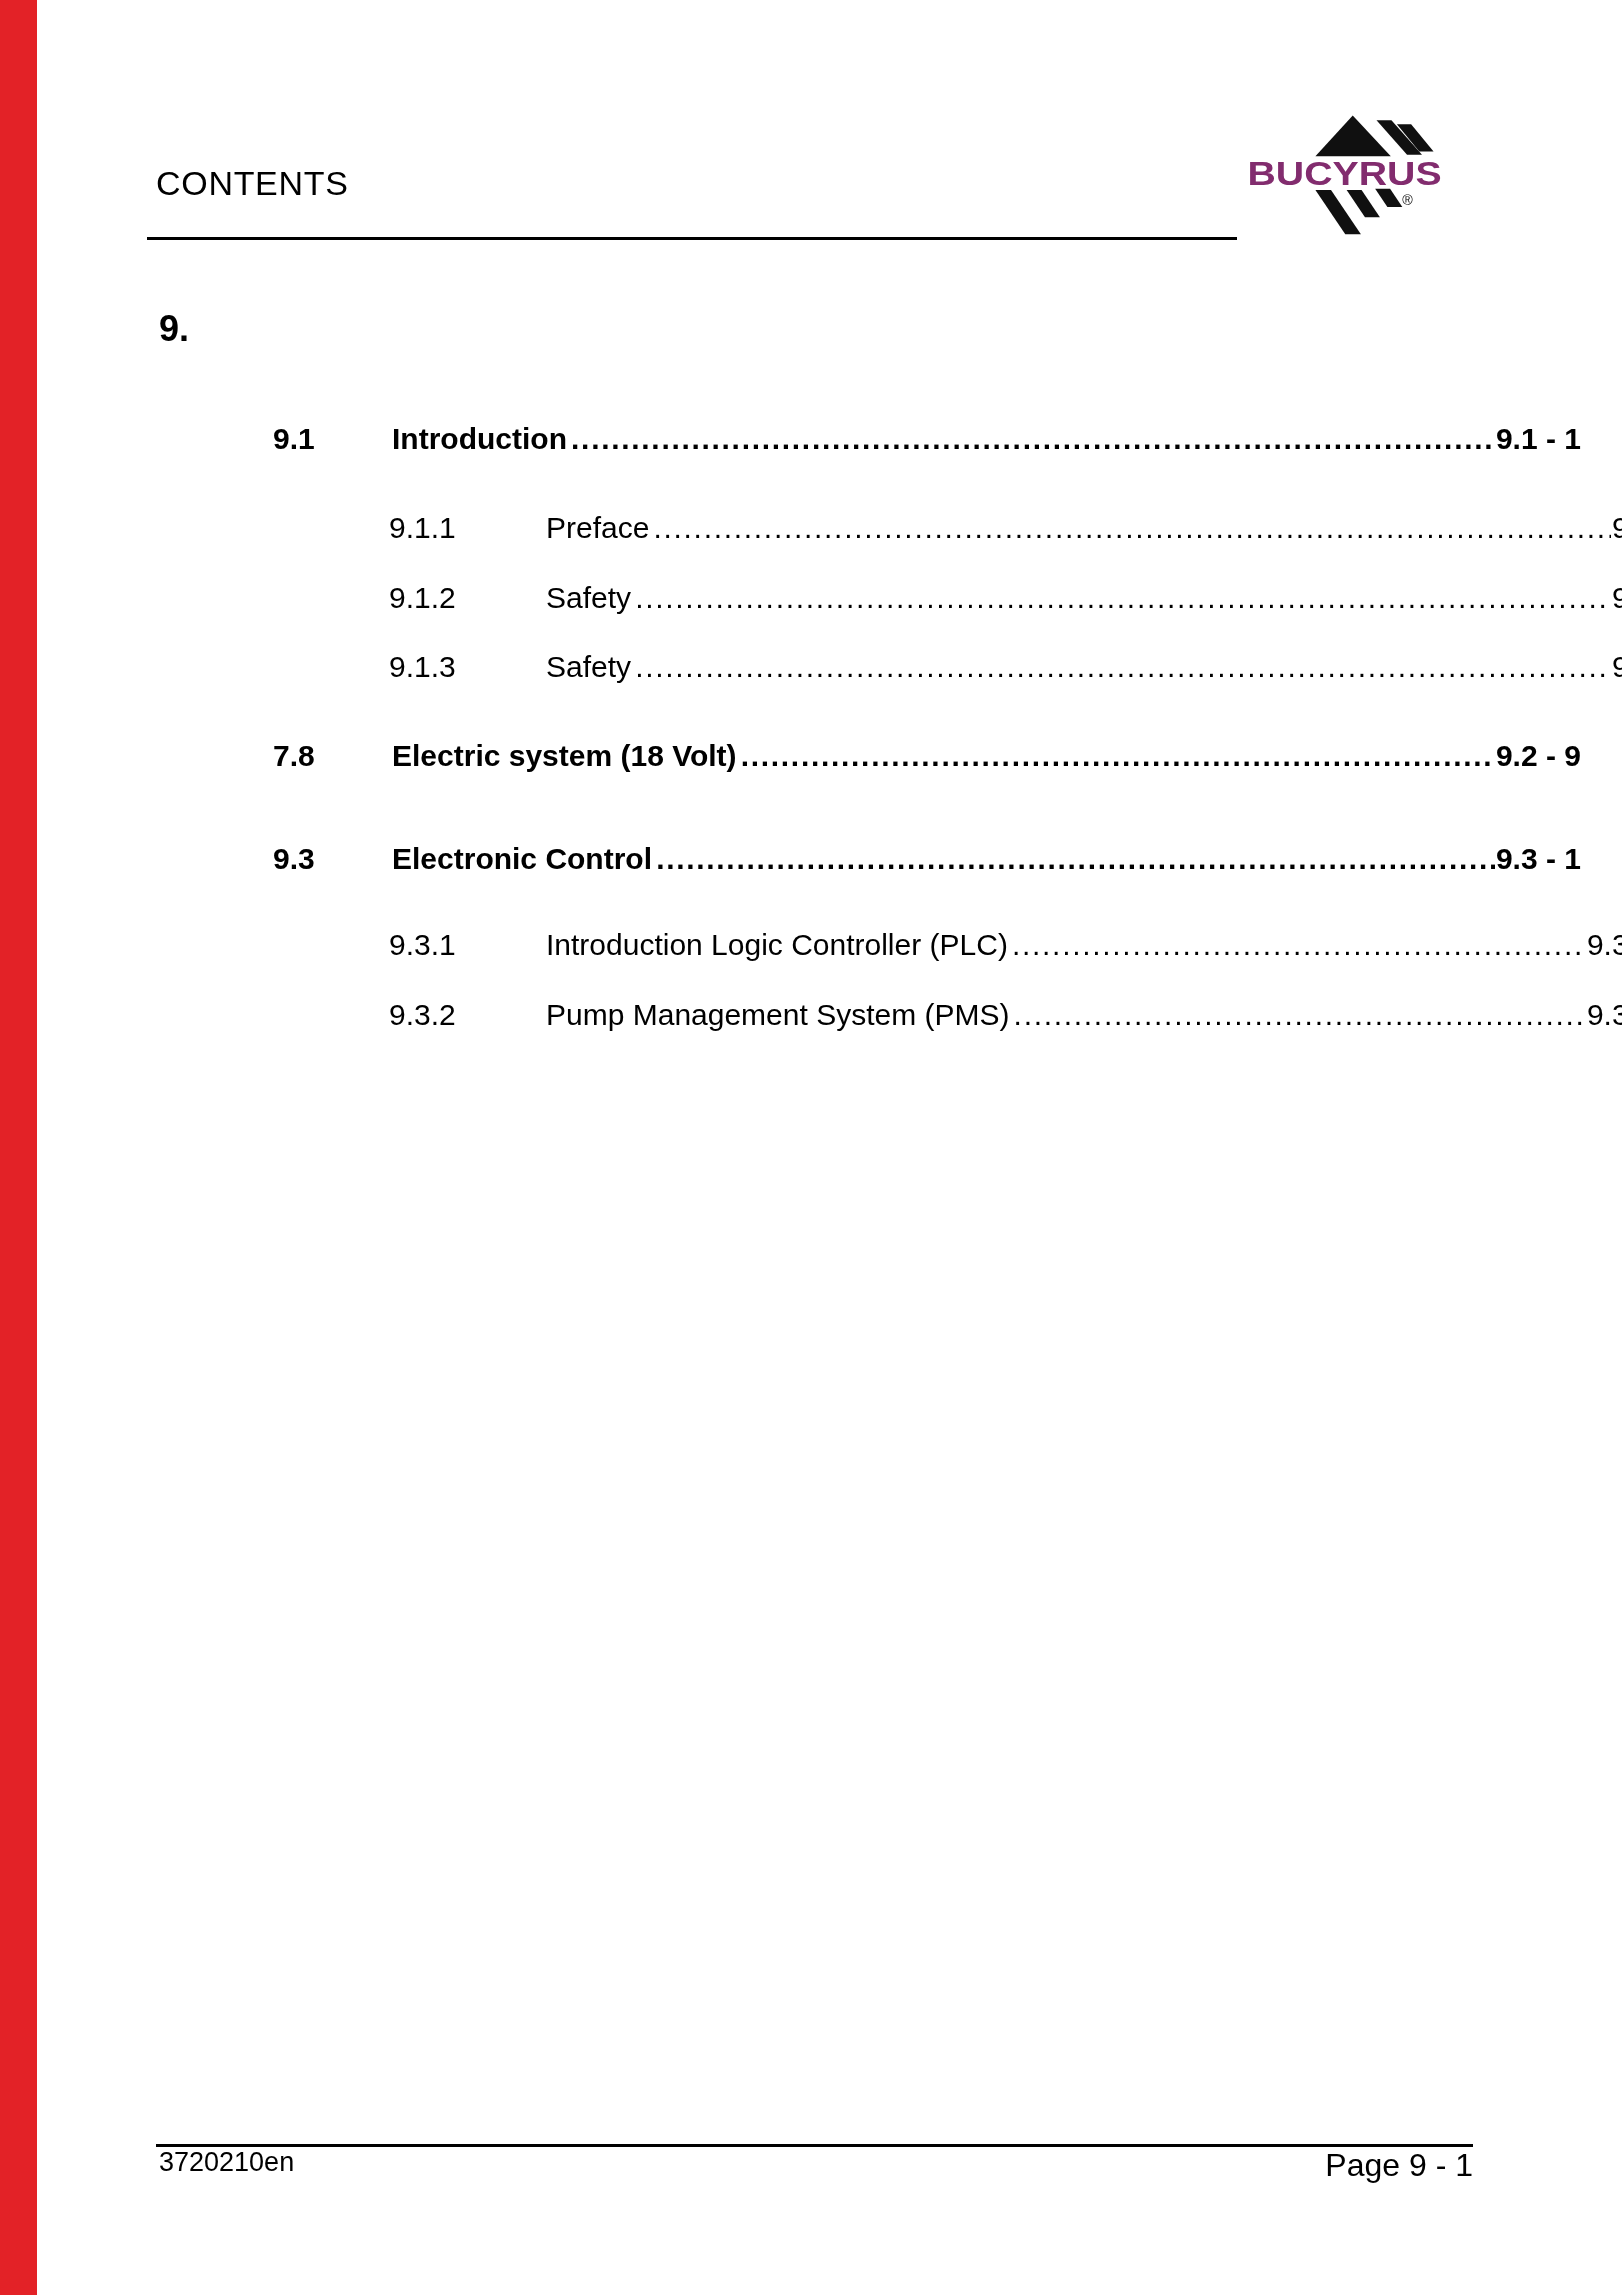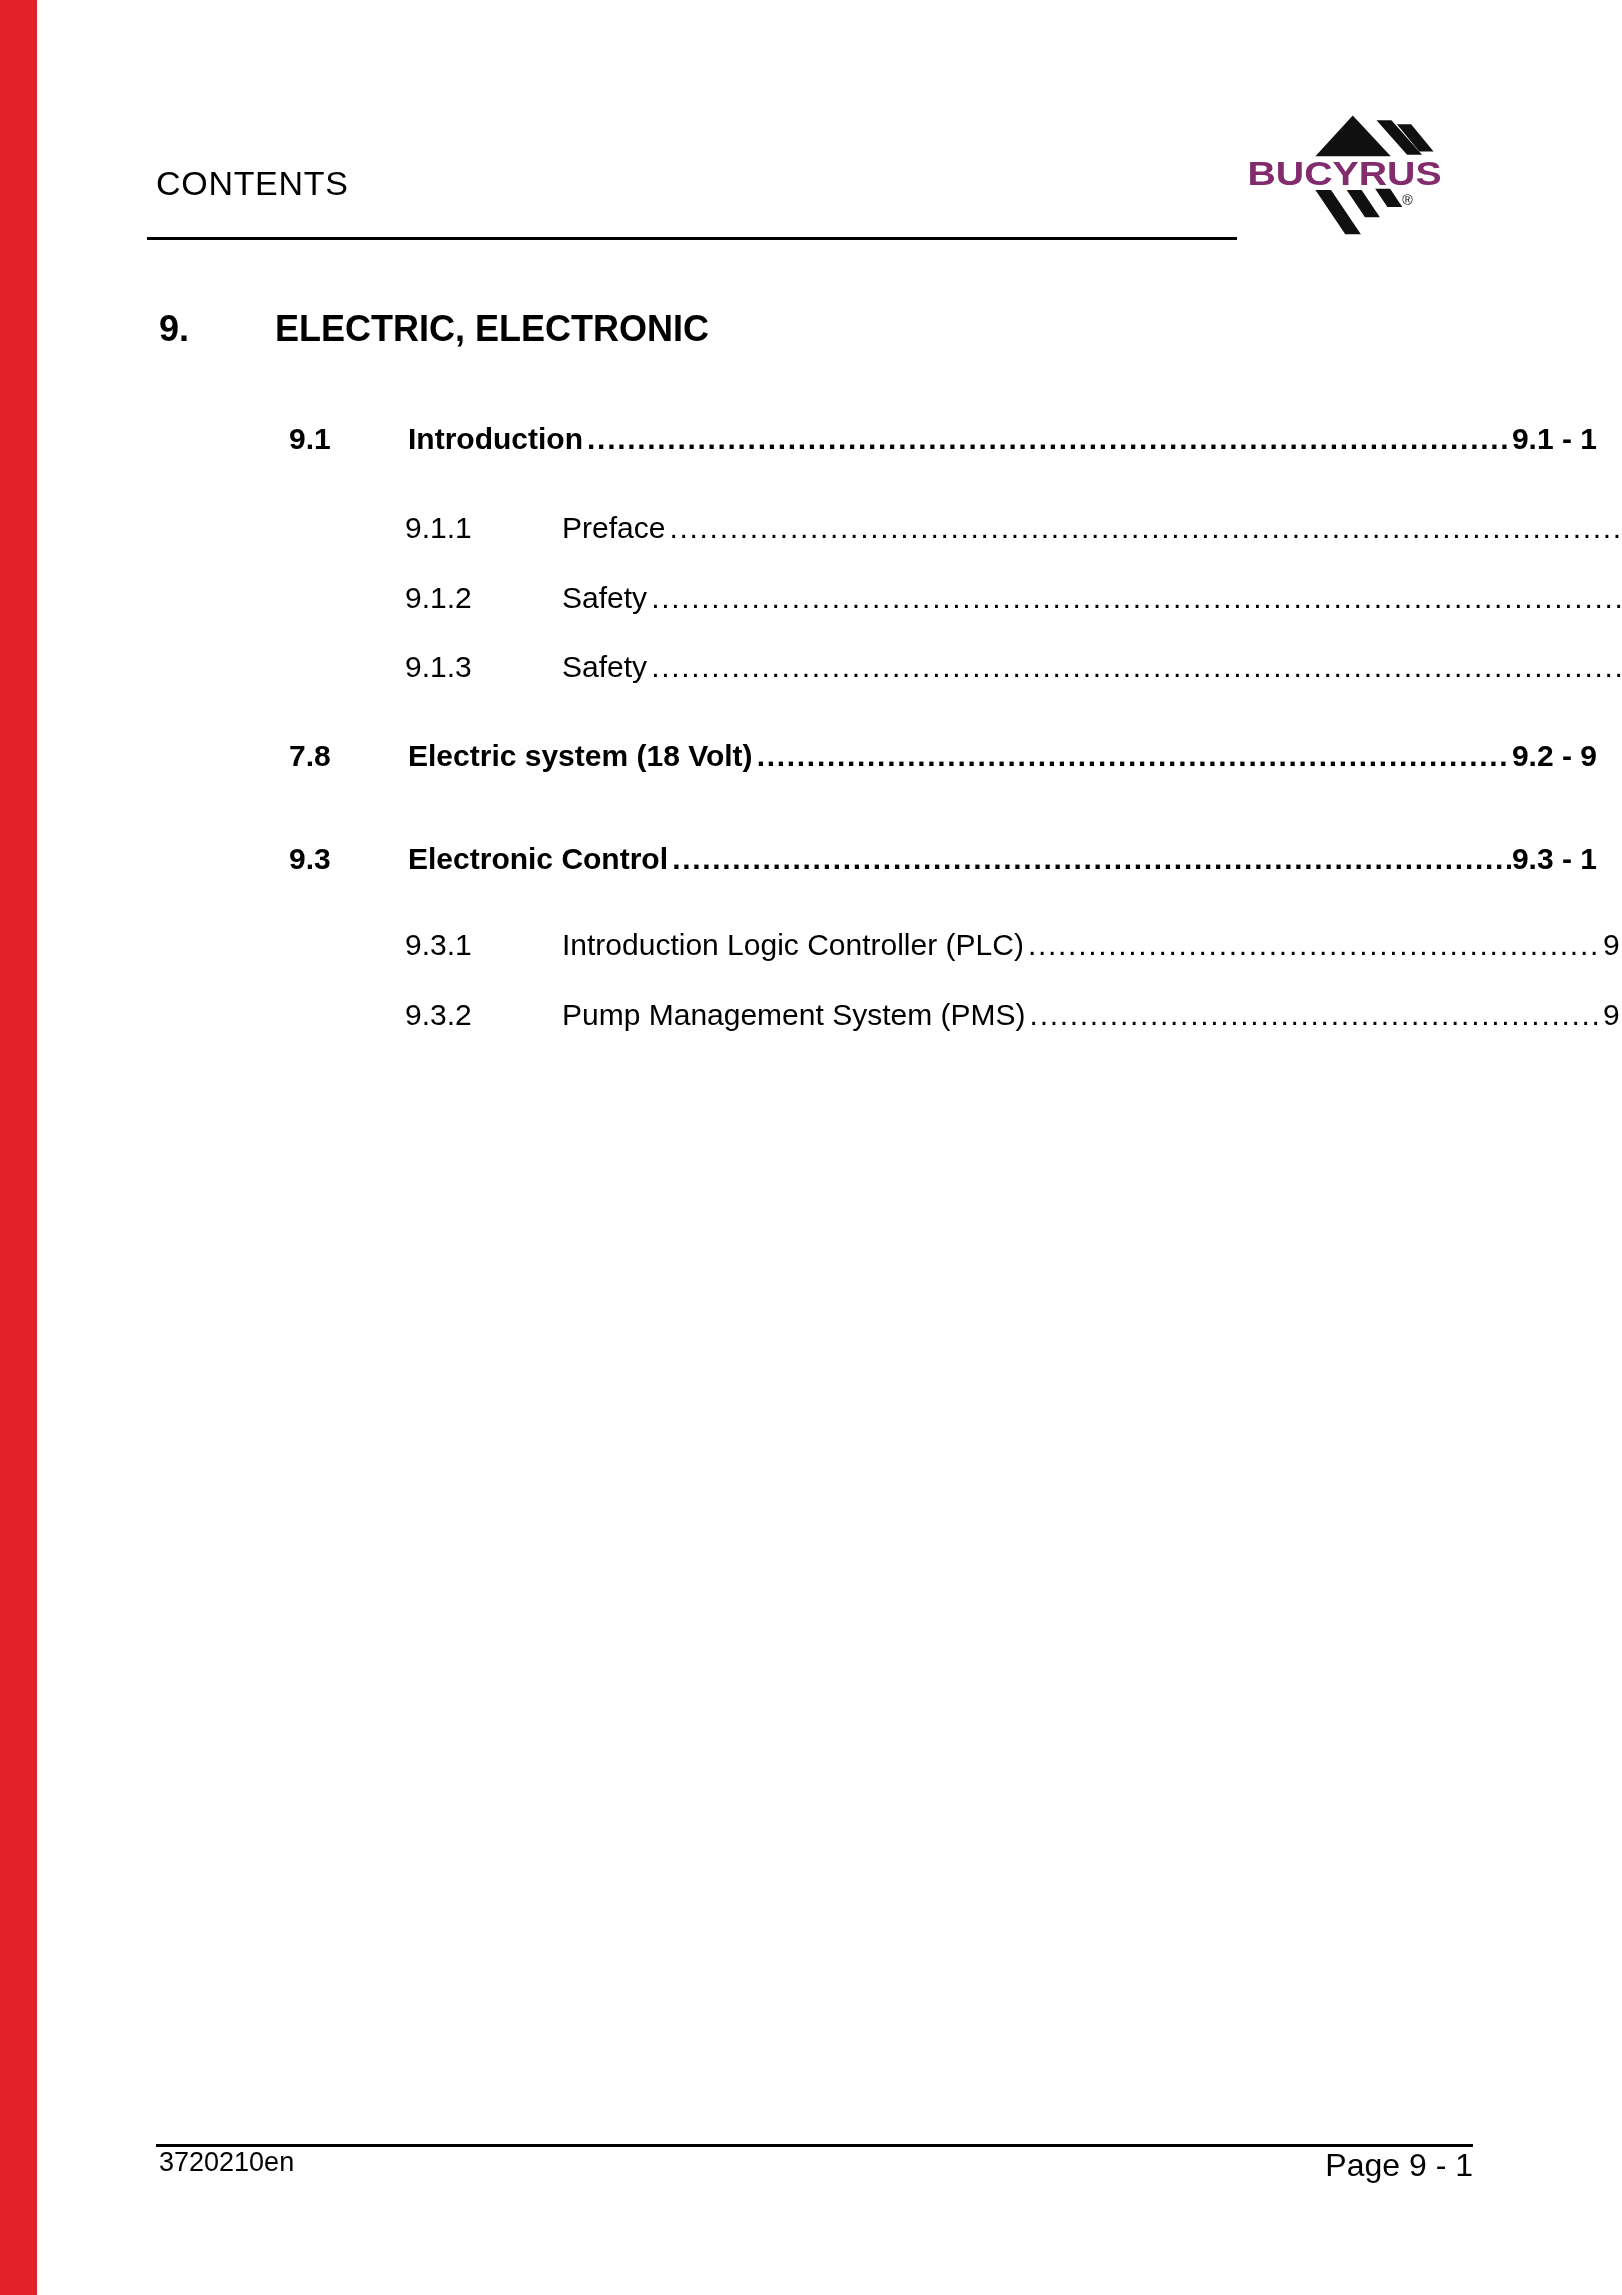--- a/index.html
+++ b/index.html
@@ -8,21 +8,21 @@
     font-family:"Liberation Sans",sans-serif;color:#000;overflow:hidden;
   }
   .edge-stripe{position:absolute;left:0;top:0;width:37px;height:100%;}
   .contents-title{position:absolute;left:156px;top:166px;font-size:34px;line-height:1;letter-spacing:0.7px;white-space:nowrap;}
   .header-rule{position:absolute;left:147px;top:237px;width:1090px;height:3.4px;background:#000;}
   .logo{position:absolute;left:1246px;top:112px;width:204px;height:129px;}
   .logo text.brand{font-family:"Liberation Sans",sans-serif;font-weight:700;}
   .chapter{position:absolute;left:159px;top:311px;display:flex;align-items:baseline;font-size:36px;font-weight:700;line-height:1;white-space:nowrap;}
   .chapter .num{flex:0 0 116px;}
   .toc{position:absolute;left:159px;top:0;width:1308px;height:100%;}
-  .row{position:absolute;left:16px;display:flex;align-items:center;width:100%;font-size:30px;line-height:1;}
+  .row{position:absolute;left:0;display:flex;align-items:center;width:100%;font-size:30px;line-height:1;}
   .row .num{flex:0 0 auto;}
   .l1{padding-left:114px;}
   .l1 .num{width:119px;}
   .l2{padding-left:230px;}
   .l2 .num{width:157px;}
   .bold{font-weight:700;}
   .title{white-space:nowrap;padding-right:4.1px;}
   .leader{flex:1 1 auto;min-width:0;overflow:hidden;white-space:nowrap;letter-spacing:1.7px;}
   .pageref{white-space:nowrap;padding-left:0.7px;}
   .footer-rule{position:absolute;left:156px;top:2144px;width:1317px;height:2.7px;background:#000;}
@@ -48,21 +48,20 @@
       <polygon points="102,115 125,115 169,180 146,180"></polygon>
       <polygon points="148,115 170,115 197,155 175,155"></polygon>
       <polygon points="190,113 212,113 230,140 208,140"></polygon>
     </g>
     <text class="brand" x="2" y="107" font-size="49" fill="#822c6e" textLength="286" lengthAdjust="spacingAndGlyphs">BUCYRUS</text>
     <text x="230" y="137" font-size="21" fill="#101010">®</text>
   </svg>
 
   <div class="chapter">
     <span class="num">9.</span>
-    <span class="chapter-title">ELECTRIC, ELECTRONIC</span>
   </div>
 
   <div class="toc">
 
     <div class="row l1 bold" style="top:424px">
       <span class="num">9.1</span>
       <span class="title">Introduction</span>
       <span class="leader">........................................................................................................................................................................................................................................................</span>
       <span class="pageref">9.1 - 1</span>
     </div>

